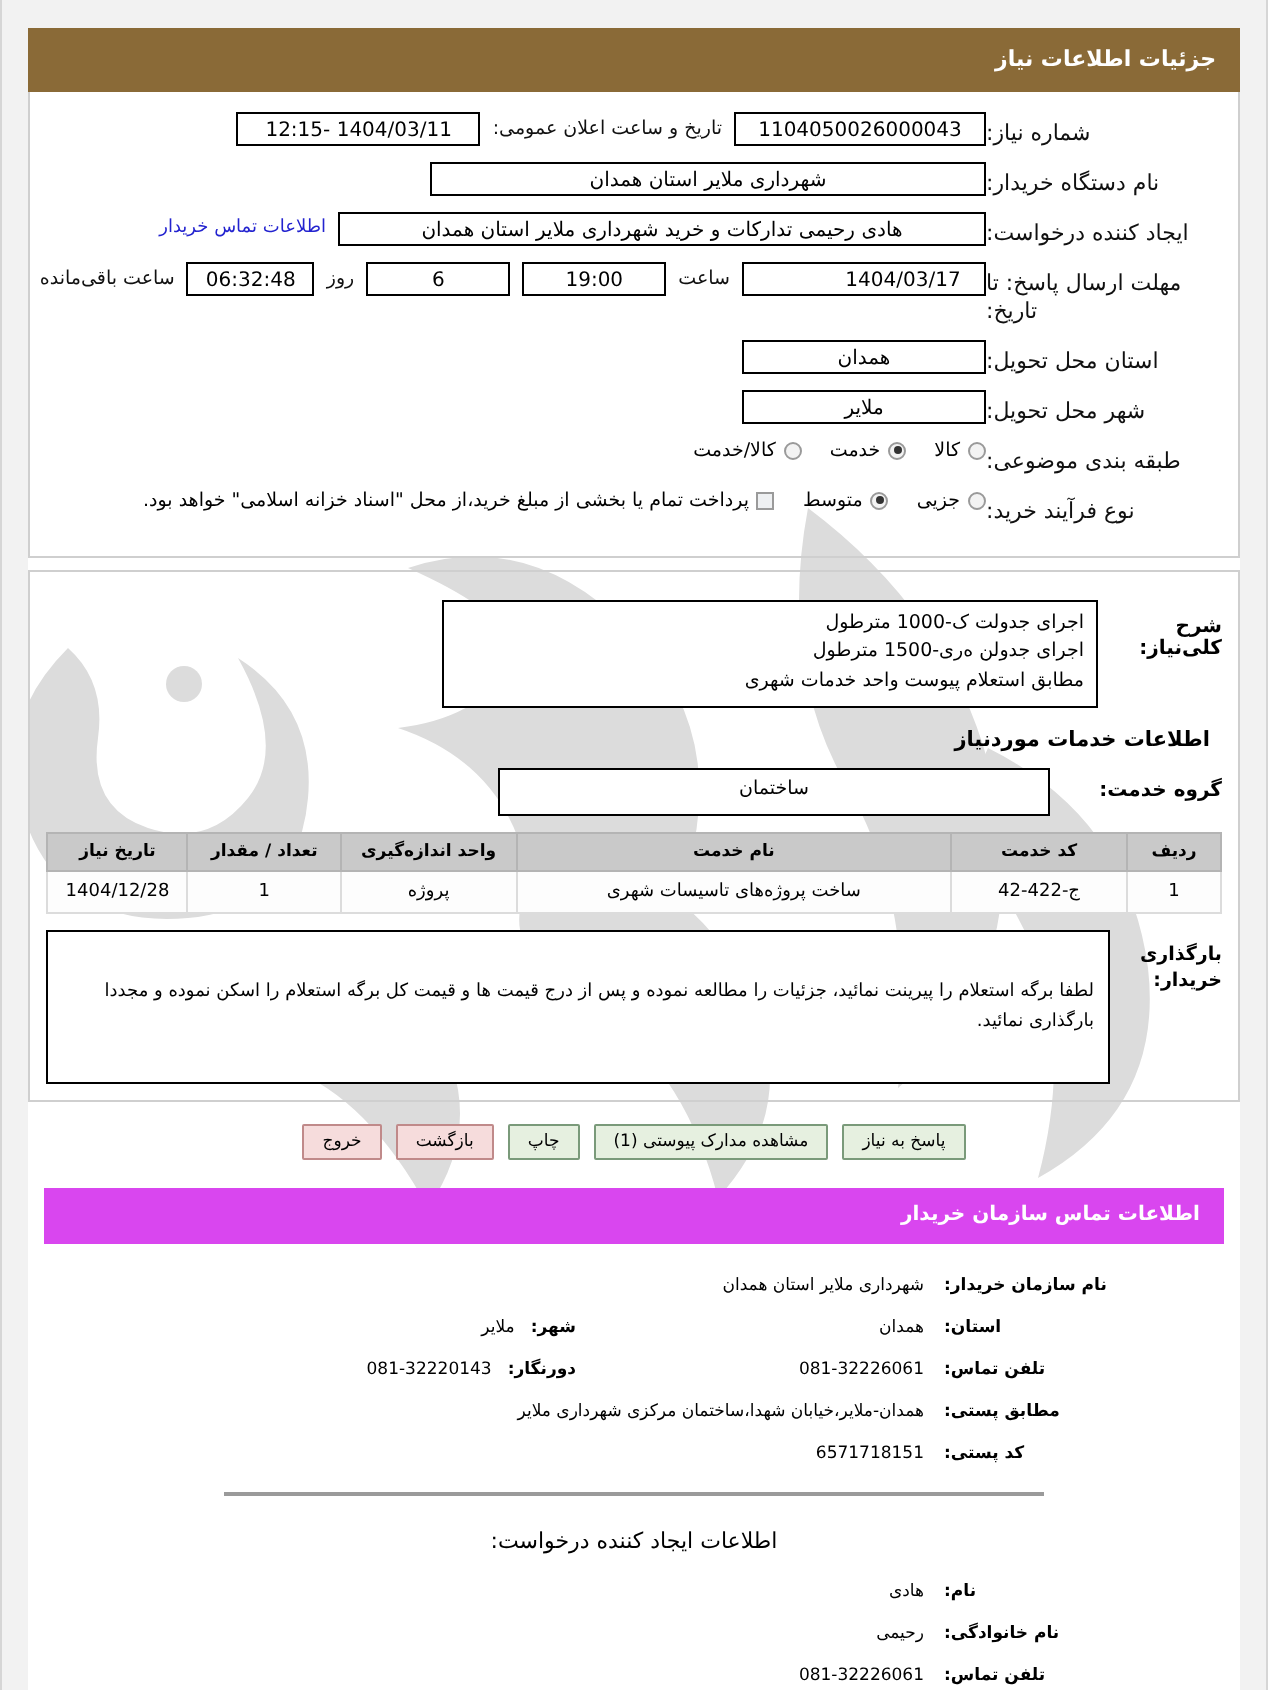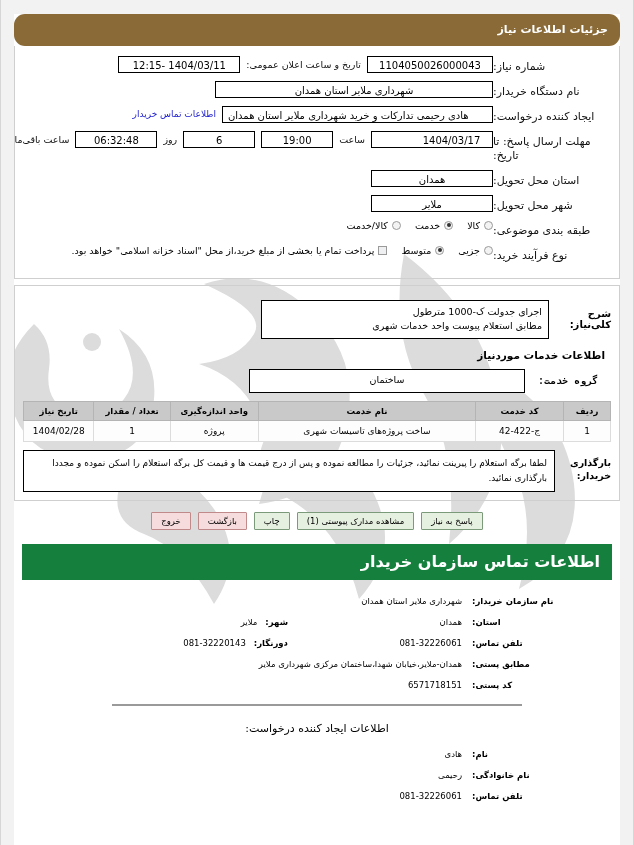--- a/index.html
+++ b/index.html
@@ -57,21 +57,20 @@
 
   
   .section-bar {
     background: #8a6a37;
     color: #ffffff;
     font-size: 11px;
     font-weight: bold;
     padding: 9px 12px 10px 12px;
     text-align: right;
     letter-spacing: 0.2px;
-    border-radius: 11px;
   }
 
   .panel {
     border: 1px solid #cfcfcf;
     border-top: none;
     background: transparent;
     padding: 10px 8px 8px 8px;
     margin: 0;
   }
 
@@ -109,25 +108,25 @@
     color: #000;
     padding: 0 5px;
     box-sizing: border-box;
     text-align: center;
     white-space: nowrap;
     overflow: hidden;
   }
   .box.w-need   { width: 126px; }
   .box.w-date   { width: 122px; }
   .box.w-dept   { width: 278px; text-align: center; }
-  .box.w-creator{ width: 271px; text-align: left; }
+  .box.w-creator{ width: 324px; text-align: center; }
   .box.w-deadline { width: 122px; padding-left: 44px; }
   .box.w-hour   { width: 72px; }
   .box.w-days   { width: 72px; }
-  .box.w-remain { width: 82px; }
+  .box.w-remain { width: 64px; }
   .box.w-prov   { width: 122px; }
   .box.w-city   { width: 122px; }
 
   .inline-lbl {
     font-size: 9.5px;
     color: #111;
     white-space: nowrap;
   }
   .link {
     font-size: 9px;
@@ -175,21 +174,21 @@
 
   
   .desc-row { display: flex; align-items: flex-start; margin-top: 4px; }
   .desc-lbl {
     width: 62px; flex: 0 0 62px;
     font-size: 10px; font-weight: bold; color: #000;
     text-align: right; padding-top: 8px;
   }
   .desc-box {
     flex: 0 0 auto;
-    width: 288px;
+    width: 328px;
     border: 1px solid #000;
     background: #fff;
     font-size: 9.5px;
     line-height: 1.55;
     color: #000;
     padding: 4px 6px;
     text-align: right;
     box-sizing: border-box;
   }
 
@@ -197,21 +196,21 @@
     font-size: 10.5px;
     font-weight: bold;
     color: #000;
     text-align: right;
     margin: 10px 6px 8px 0;
   }
 
   .group-row { display: flex; align-items: center; margin-bottom: 8px; }
   .group-lbl {
     width: 86px; flex: 0 0 86px;
-    font-size: 10px; font-weight: bold; color: #000; text-align: center; font-family: Liberation Mono, monospace;
+    font-size: 10px; font-weight: bold; color: #000; text-align: right;
   }
   .group-box {
     width: 276px;
     border: 1px solid #000;
     background: #fff;
     height: 24px; line-height: 20px;
     font-size: 9.5px; color: #000;
     padding: 0 6px; text-align: center;
     box-sizing: border-box;
   }
@@ -249,21 +248,21 @@
     font-size: 9.5px; font-weight: bold; color: #000;
     text-align: right; padding-top: 6px; line-height: 1.4;
   }
   .notes-box {
     flex: 1 1 auto;
     border: 1px solid #000;
     background: #fff;
     font-size: 9px;
     line-height: 1.65;
     color: #000;
-    padding: 5px 7px;
+    padding: 23px 7px;
     text-align: right;
     box-sizing: border-box;
   }
 
   
   .btn-row {
     display: flex;
     flex-direction: row;
     justify-content: center;
     align-items: center;
@@ -282,23 +281,23 @@
     border-radius: 1px;
   }
   .btn.danger {
     background: #f6dcdc;
     border-color: #c08a8a;
   }
 
   
   .contact-wrap { margin-top: 14px; }
   .contact-bar {
-    background: #15803d;
+    background: #d946ef;
     color: #fff;
-    font-size: 16px;
+    font-size: 10px;
     font-weight: bold;
     padding: 8px 12px 9px 12px;
     text-align: right;
     margin: 0 8px;
   }
   .contact-body {
     padding: 16px 8px 4px 8px;
   }
   .c-row {
     display: flex;
@@ -450,20 +449,21 @@
             </div>
           </div>
         </div>
       </div>
 
       <div class="panel" style="border-top:1px solid #cfcfcf; margin-top:6px;">
         <div class="desc-row">
           <div class="desc-lbl">شرح کلی‌نیاز:</div>
           <div class="desc-box">
             <div>اجرای جدولت ک-1000 مترطول</div>
+            <div>اجرای جدولن ه‌ری-1500 مترطول</div>
             <div>مطابق استعلام پیوست واحد خدمات  شهری</div>
           </div>
         </div>
 
         <div class="sub-title">اطلاعات خدمات موردنیاز</div>
 
         <div class="group-row">
           <div class="group-lbl">گروه خدمت:</div>
           <div class="group-box">ساختمان</div>
         </div>
@@ -479,21 +479,21 @@
               <th style="width:16%">تاریخ نیاز</th>
             </tr>
           </thead>
           <tbody>
             <tr>
               <td>1</td>
               <td>ج-422-42</td>
               <td>ساخت پروژه‌های تاسیسات شهری</td>
               <td>پروژه</td>
               <td>1</td>
-              <td>1404/02/28</td>
+              <td>1404/12/28</td>
             </tr>
           </tbody>
         </table>
 
         <div class="notes-row">
           <div class="notes-lbl">بارگذاری خریدار:</div>
           <div class="notes-box">لطفا برگه استعلام را پیرینت نمائید، جزئیات را مطالعه نموده و پس از درج قیمت ها و قیمت کل برگه استعلام را اسکن نموده و مجددا بارگذاری نمائید.</div>
         </div>
       </div>
 

